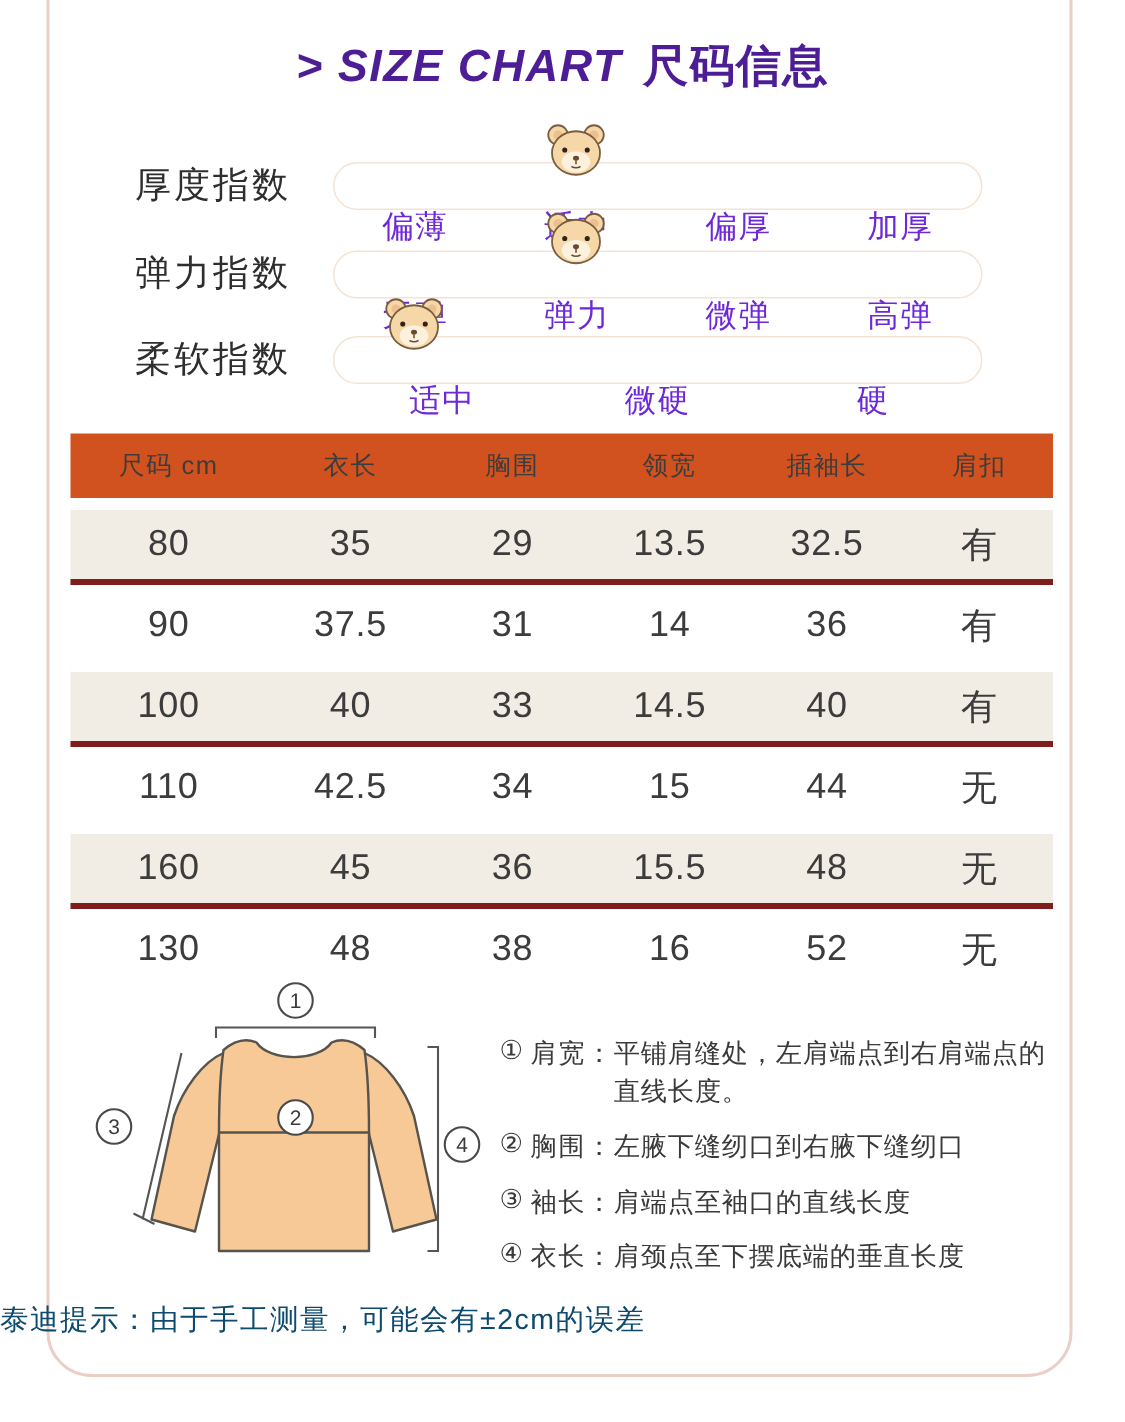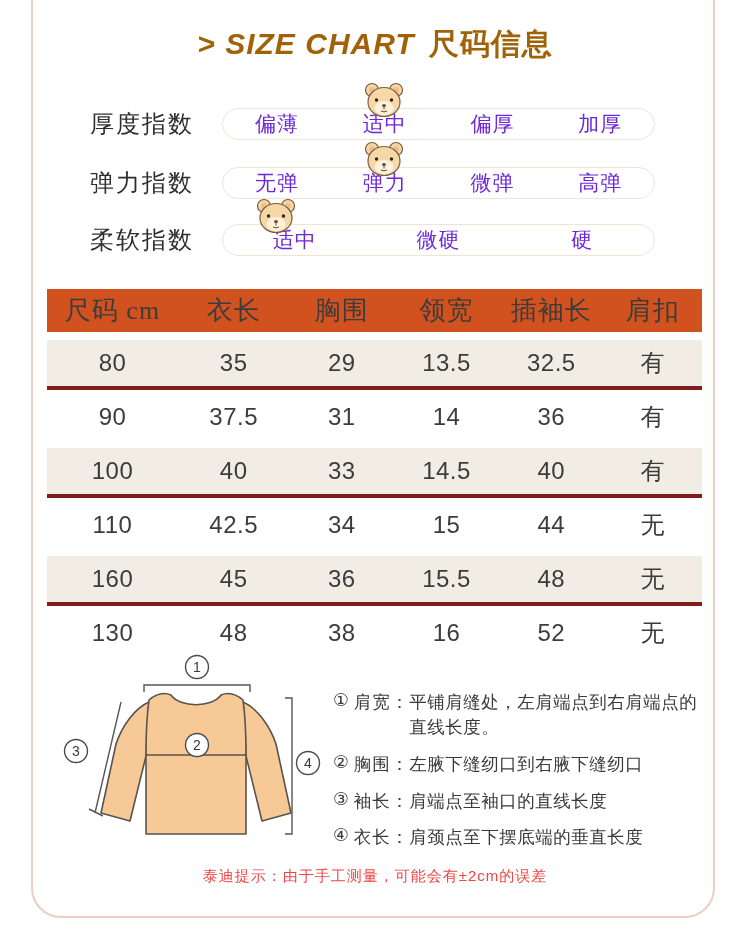--- a/index.html
+++ b/index.html
@@ -7,65 +7,65 @@
     position:relative;width:750px;height:948px;background:#ffffff;
     overflow:hidden;font-family:"Liberation Sans","DejaVu Sans",sans-serif;color:#3a3a3a;
   }
   .frame{
     position:absolute;left:31px;top:-42px;width:684px;height:960px;
     border:2px solid #eacfc6;border-radius:30px;box-sizing:border-box;
   }
   
   .title{
     position:absolute;left:0;top:24px;width:750px;text-align:center;
-    font-size:30px;font-weight:bold;color:#a16207;letter-spacing:1px;
+    font-size:30px;font-weight:bold;color:#4c1d95;letter-spacing:1px;
   }
   .title .en{font-style:italic;margin-right:14px;}
   
   .idx-row{position:absolute;left:0;width:601px;height:32px;}
   .idx-label{
     position:absolute;left:90px;top:0;line-height:32px;
     font-size:24px;letter-spacing:2px;color:#2e2e2e;font-weight:500;
   }
   .idx-pill{
     position:absolute;left:222px;top:0;width:433px;height:32px;box-sizing:border-box;
     border:1.5px solid #f4e3d4;border-radius:17px;display:flex;background:transparent;
   }
   .idx-opt{
-    flex:1;text-align:center;line-height:29px;font-size:21px;color:#6d28d9;letter-spacing:1px;
+    flex:1;text-align:center;line-height:29px;font-size:21px;color:#6d28d9;letter-spacing:1px;margin-top:28px;
   }
   .bear{position:absolute;width:42px;height:36px;}
   
   .table{position:absolute;left:47px;top:289px;width:655px;}
   .thead{
     height:43px;background:#d2521f;display:flex;color:#ffffff;margin-bottom:4px;
   }
-  .thead .cell{font-size:26px;font-weight:500;letter-spacing:1px;font-family:Liberation Serif, serif;}
+  .thead .cell{font-size:17px;font-weight:500;letter-spacing:1px;}
   .trow{height:54px;display:flex;box-sizing:border-box;}
   .trow.striped{background:#f2ede4;border-top:4px solid #ffffff;border-bottom:4px solid #7f1d1d;}
   .cell{
     display:flex;align-items:center;justify-content:center;
     font-size:24px;color:#3c3c3c;letter-spacing:0.5px;
   }
   .c0{width:20%;}.c1{width:17%;}.c2{width:16%;}.c3{width:16%;}.c4{width:16%;}.c5{width:15%;}
   
   .diagram{position:absolute;left:52px;top:652px;width:270px;height:200px;}
   
   .annos{
     position:absolute;left:333px;top:690px;width:382px;
     display:flex;flex-direction:column;gap:12px;
   }
   .anno-item{display:flex;align-items:flex-start;font-size:17.5px;color:#3a3a3a;}
   .anno-num{margin-right:5px;white-space:nowrap;}
   .anno-name{white-space:nowrap;letter-spacing:1px;}
   .anno-desc{flex:1;line-height:1.42;letter-spacing:0.5px;}
   
   .footnote{
-    position:absolute;left:0;top:867px;width:750px;text-align:center;
-    font-size:15px;color:#ef4444;letter-spacing:1px;
+    position:absolute;left:0;top:867px;width:750px;
+    font-size:19px;color:#0c4a6e;letter-spacing:1px;
   }
 </style>
 </head>
 <body>
 
 <div class="page">
   <div class="frame"></div>
 
   <div class="title">
     <span class="en">&gt; SIZE CHART</span><span>尺码信息</span>

